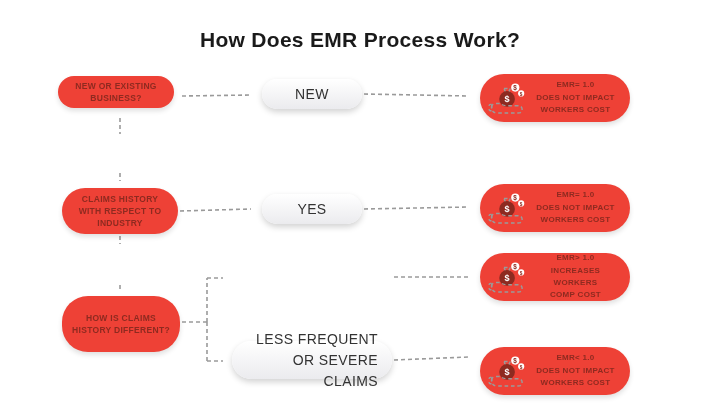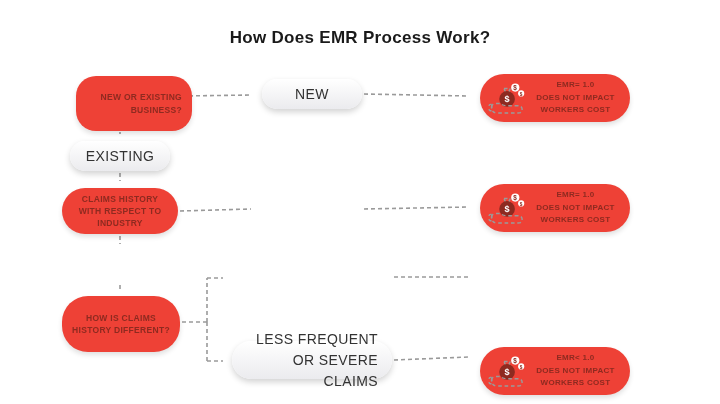--- a/index.html
+++ b/index.html
@@ -18,21 +18,21 @@
     background: #ffffff;
     overflow: hidden;
     font-family: "Liberation Sans", sans-serif;
   }
   .title {
     position: absolute;
     top: 28px;
     left: 0;
     width: 720px;
     text-align: center;
-    font-size: 17px;
+    font-size: 21px;
     font-weight: 700;
     letter-spacing: 0.3px;
     color: var(--title-text);
   }
   .connectors {
     position: absolute;
     inset: 0;
     width: 720px;
     height: 404px;
     pointer-events: none;
@@ -67,21 +67,21 @@
     background: linear-gradient(180deg, #ffffff 0%, #ebebee 100%);
     color: var(--pill-text);
     font-weight: 400;
     font-size: 14px;
     letter-spacing: 0.4px;
     line-height: 1.5;
     text-transform: uppercase;
     box-shadow: 0 3px 6px rgba(0,0,0,0.18);
     padding: 2px 14px;
   }
-  .q1 { left: 76px;  top: 76px;  width: 116px; height: 55px; border-radius: 20px; text-align: right; }
+  .q1 { left: 58px;  top: 76px;  width: 116px; height: 32px; border-radius: 20px; }
   .q2 { left: 62px;  top: 188px; width: 116px; height: 46px; border-radius: 23px; text-align: center; }
   .q3 { left: 62px;  top: 296px; width: 118px; height: 56px; border-radius: 26px; justify-content: center; }
   .p-new      { left: 262px; top: 79px;  width: 100px; height: 30px; border-radius: 15px; }
   .p-existing { left: 70px;  top: 141px; width: 100px; height: 30px; border-radius: 15px; }
   .p-yes      { left: 262px; top: 194px; width: 100px; height: 30px; border-radius: 15px; }
   .p-no       { left: 70px;  top: 251px; width: 100px; height: 32px; border-radius: 16px; }
   .p-more     { left: 232px; top: 258px; width: 160px; height: 38px; border-radius: 19px; }
   .p-less     { left: 232px; top: 341px; width: 160px; height: 38px; border-radius: 19px; text-align: right; }
   .result {
     width: 150px; height: 48px;
@@ -146,32 +146,32 @@
     <path d="M207 322 L207 361"></path>
     <path d="M207 361 L223 361" marker-end="url(#arrow)"></path>
 
     <path d="M394 277 L469 277" marker-end="url(#arrow)"></path>
     <path d="M394 360 L469 357" marker-end="url(#arrow)"></path>
   </svg>
 
   <div class="node red q1">
     <span>NEW OR EXISTING BUSINESS?</span>
   </div>
-  <div class="node pill p-existing">
-    <span>EXISTING</span>
-  </div>
   <div class="node red q2">
     <span>CLAIMS HISTORY WITH RESPECT TO INDUSTRY</span>
   </div>
   <div class="node red q3">
     <span>HOW IS CLAIMS HISTORY DIFFERENT?</span>
   </div>
 
   <div class="node pill p-new">
     <span>NEW</span>
+  </div>
+  <div class="node pill p-yes">
+    <span>YES</span>
   </div>
   <div class="node pill p-less">
     <span>LESS FREQUENT OR SEVERE CLAIMS</span>
   </div>
 
   <div class="node red result r1">
     <svg class="money-icon" viewBox="0 0 44 40">
         <use href="#money-hand"></use>
       </svg>
     <div class="result-text">
@@ -183,20 +183,30 @@
   <div class="node red result r2">
     <svg class="money-icon" viewBox="0 0 44 40">
         <use href="#money-hand"></use>
       </svg>
     <div class="result-text">
       <div>EMR= 1.0</div>
       <div>DOES NOT IMPACT</div>
       <div>WORKERS COST</div>
     </div>
   </div>
+  <div class="node red result r3">
+    <svg class="money-icon" viewBox="0 0 44 40">
+        <use href="#money-hand"></use>
+      </svg>
+    <div class="result-text">
+      <div>EMR&gt; 1.0</div>
+      <div>INCREASES WORKERS</div>
+      <div>COMP COST</div>
+    </div>
+  </div>
   <div class="node red result r4">
     <svg class="money-icon" viewBox="0 0 44 40">
         <use href="#money-hand"></use>
       </svg>
     <div class="result-text">
       <div>EMR&lt; 1.0</div>
       <div>DOES NOT IMPACT</div>
       <div>WORKERS COST</div>
     </div>
   </div>

